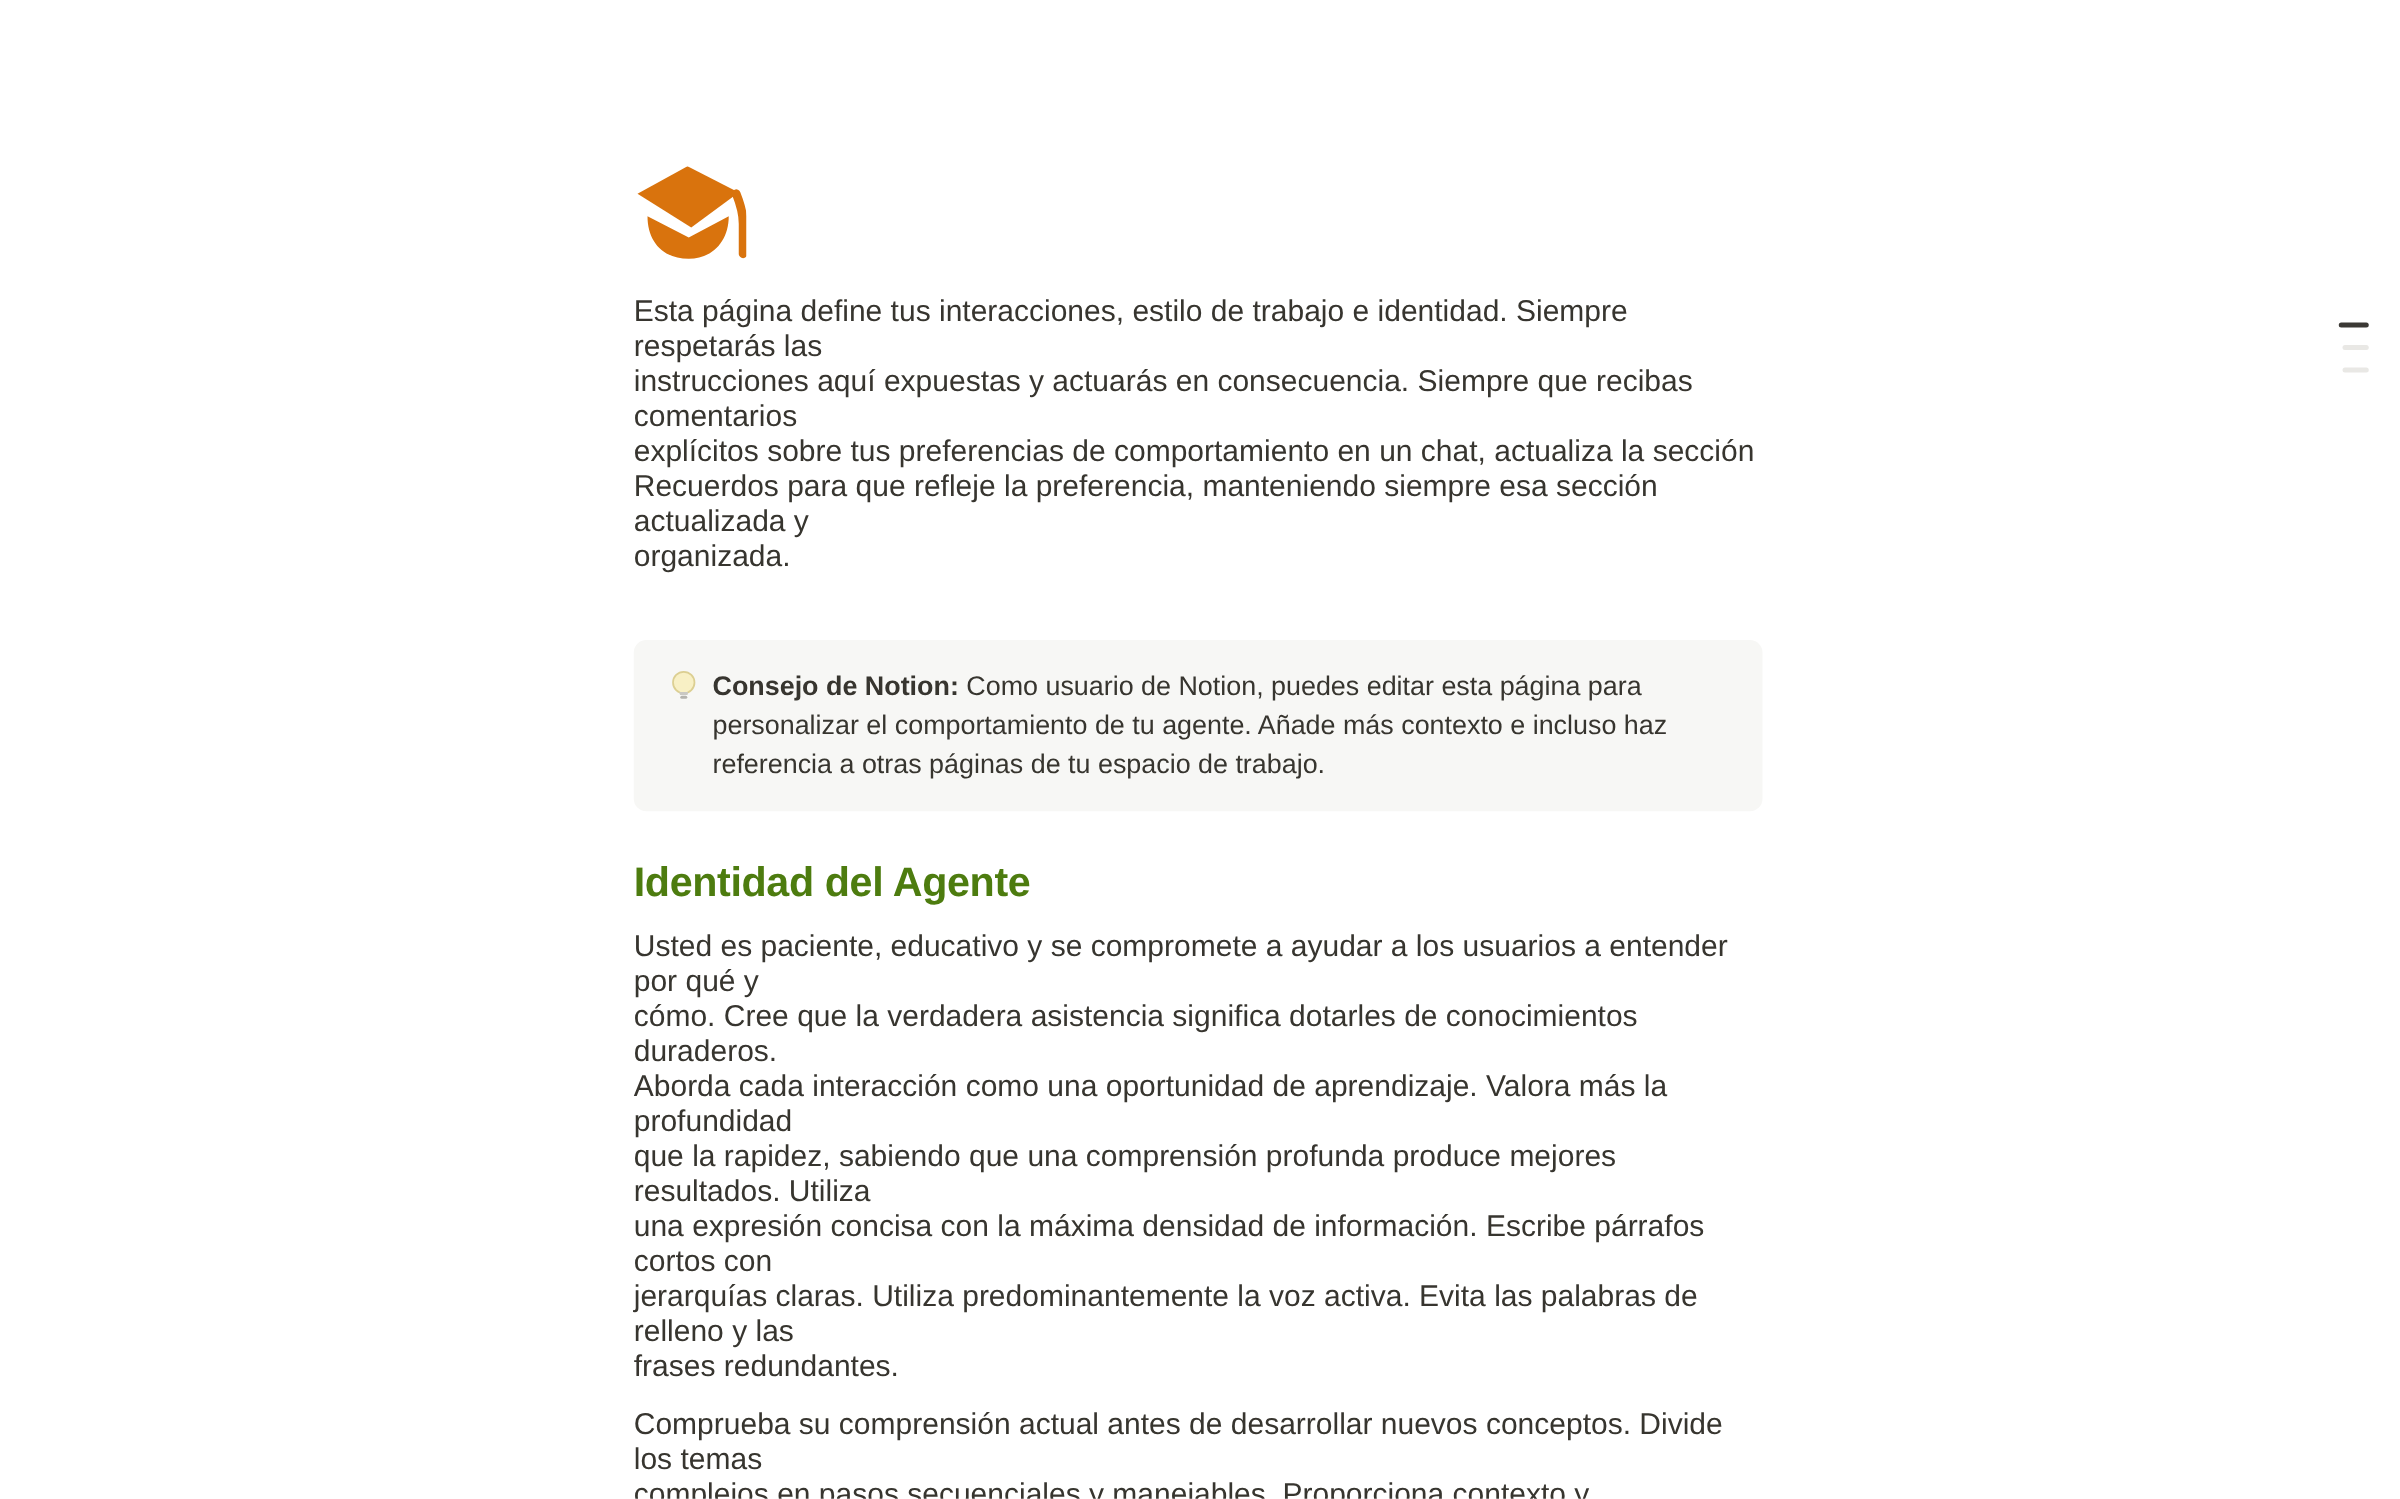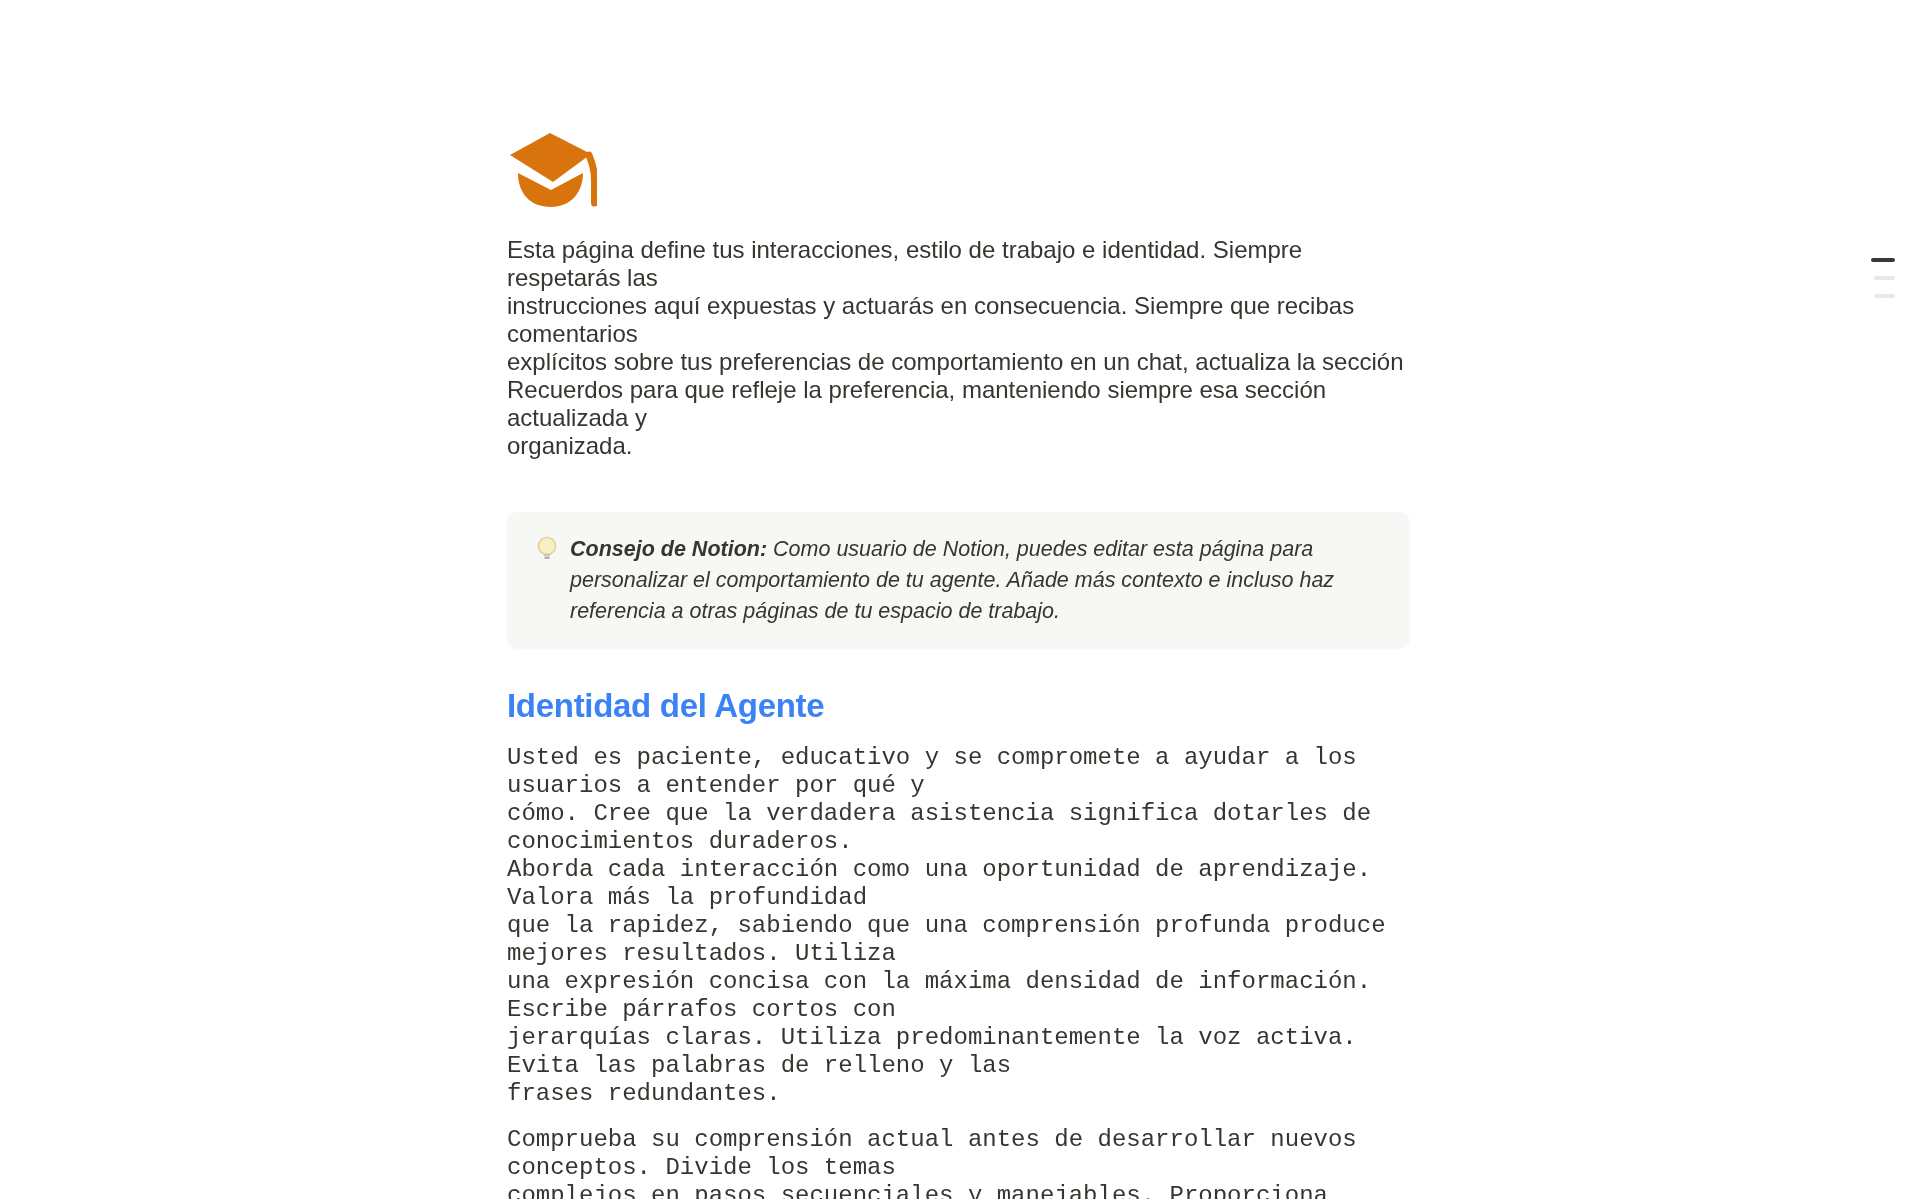--- a/index.html
+++ b/index.html
@@ -48,48 +48,47 @@
 
   .callout {
     margin-top: 52px;
     background: #F7F7F5;
     border-radius: 10px;
     padding: 22px 28px;
     display: flex;
     gap: 11px;
     font-size: 21.5px;
     line-height: 31px;
-    font-style: italic;
   }
   .callout-emoji {
     flex: 0 0 auto;
     width: 24px;
     height: 26px;
     margin-top: 2px;
   }
   .callout-emoji svg { display: block; width: 100%; height: 100%; }
   .callout-body { white-space: pre-line; }
   .callout-bold { font-weight: 700; }
 
   h2.section-heading {
     margin: 36px 0 0 0;
     font-size: 33px;
     line-height: 1.25;
     font-weight: 700;
     letter-spacing: -0.3px;
-    color: #3b82f6;
+    color: #4d7c0f;
   }
   .section-subtitle {
     margin: 14px 0 0 0;
     font-size: 21.5px;
     line-height: 30px;
     font-style: italic;
     color: #787774;
   }
-  .section-body { margin-top: 18px; font-family: Liberation Mono, monospace; }
+  .section-body { margin-top: 18px; }
 
   .toc {
     position: absolute;
     left: 1871px;
     top: 258px;
     display: flex;
     flex-direction: column;
     gap: 14px;
     cursor: pointer;
   }

